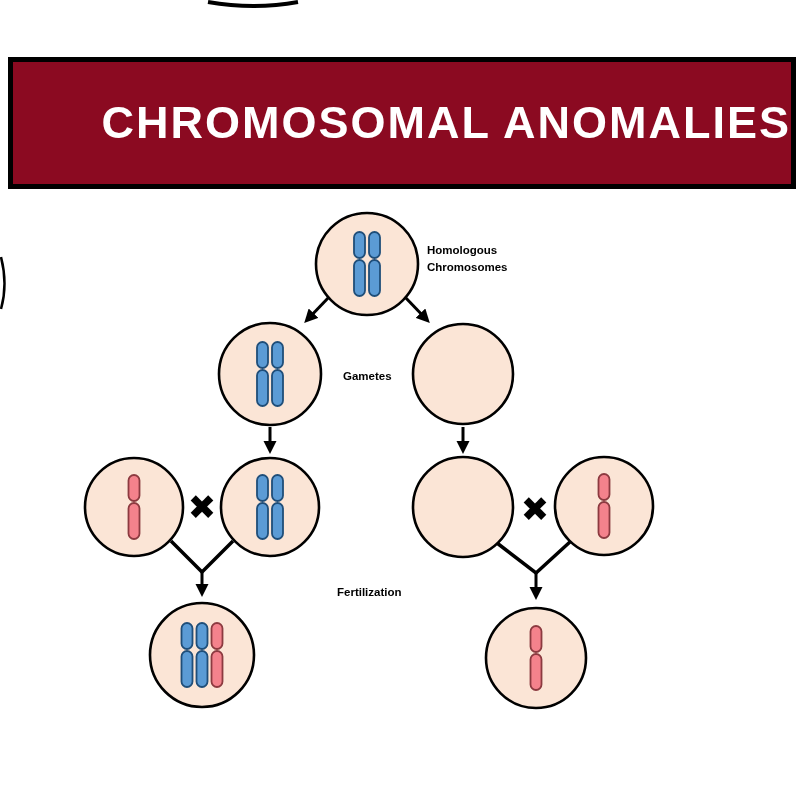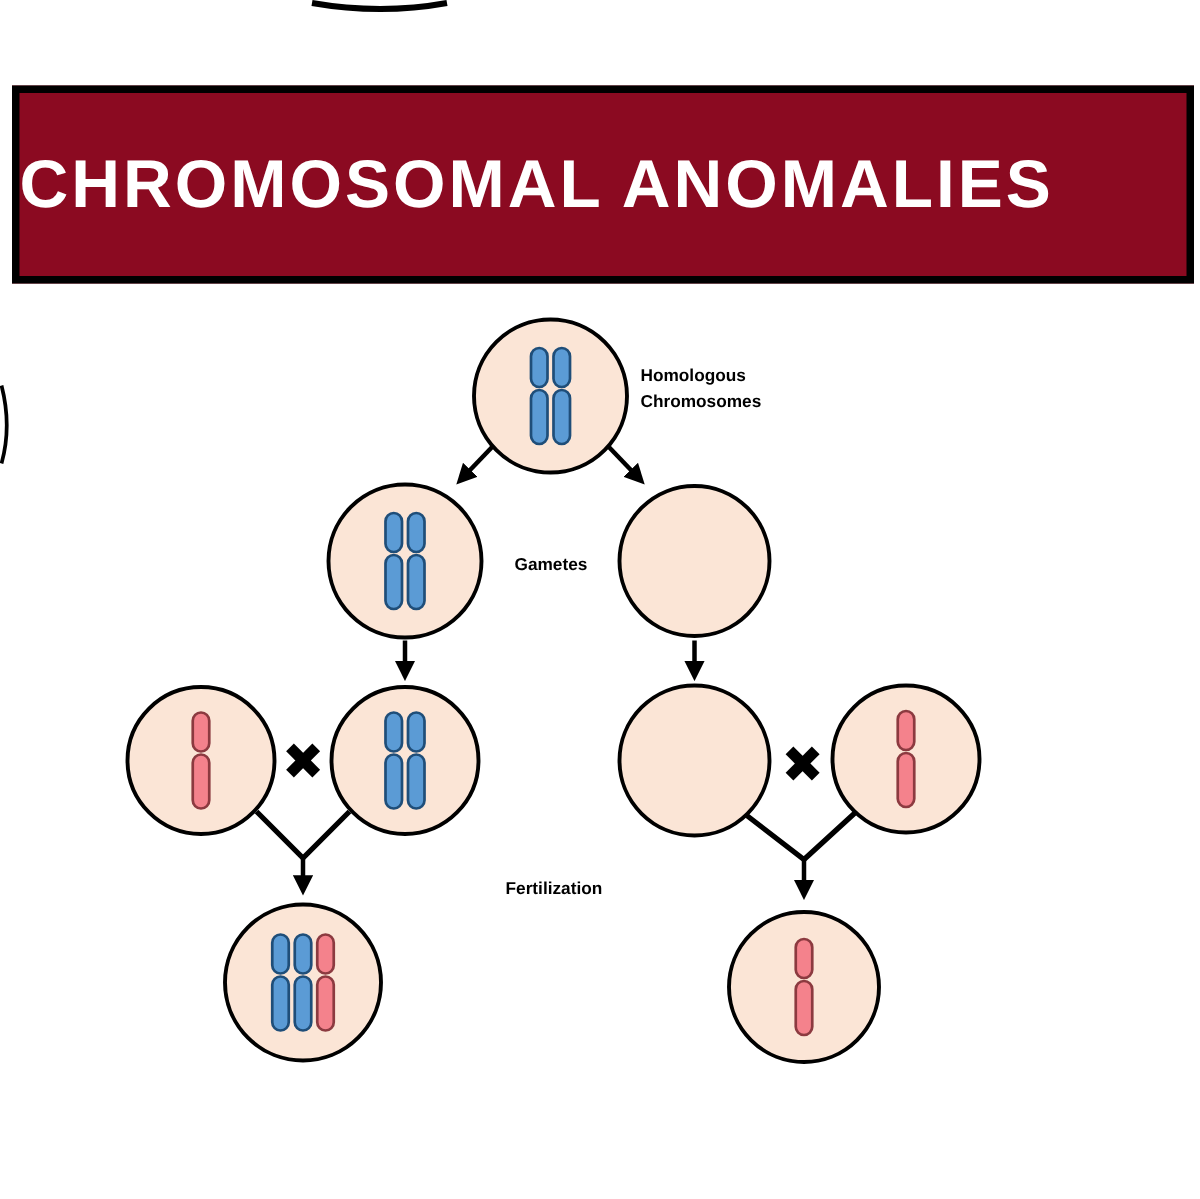--- a/index.html
+++ b/index.html
@@ -4,21 +4,21 @@
 <style>
   html, body { margin: 0; padding: 0; background: #ffffff; }
   body {
     width: 800px; height: 799px; position: relative; overflow: hidden;
     font-family: "Liberation Sans", sans-serif;
   }
   .stage { position: absolute; inset: 0; }
   .banner {
     position: absolute; left: 8px; top: 57px; width: 778px; height: 122px;
     background: #8B0A21; border: 5px solid #000000;
-    display: flex; align-items: center; justify-content: flex-start;
+    display: flex; align-items: center; justify-content: flex-end;
   }
   .banner h1 {
     margin: 0; color: #ffffff; font-size: 45px; font-weight: 900;
     letter-spacing: 2px; white-space: nowrap;
     font-family: "Liberation Sans", sans-serif;
   }
   svg.diagram { position: absolute; left: 0; top: 0; }
   .cell { fill: #FBE5D6; stroke: #000000; stroke-width: 2.6; }
   .chrom-blue { stroke: #1F4E79; stroke-width: 1.8; }
   .chrom-pink { stroke: #8C3A40; stroke-width: 1.8; }

